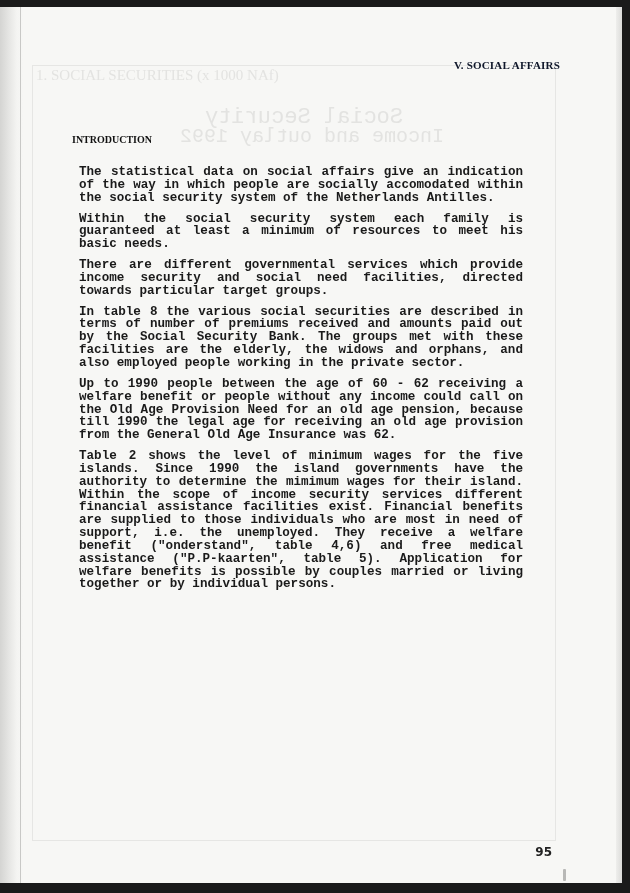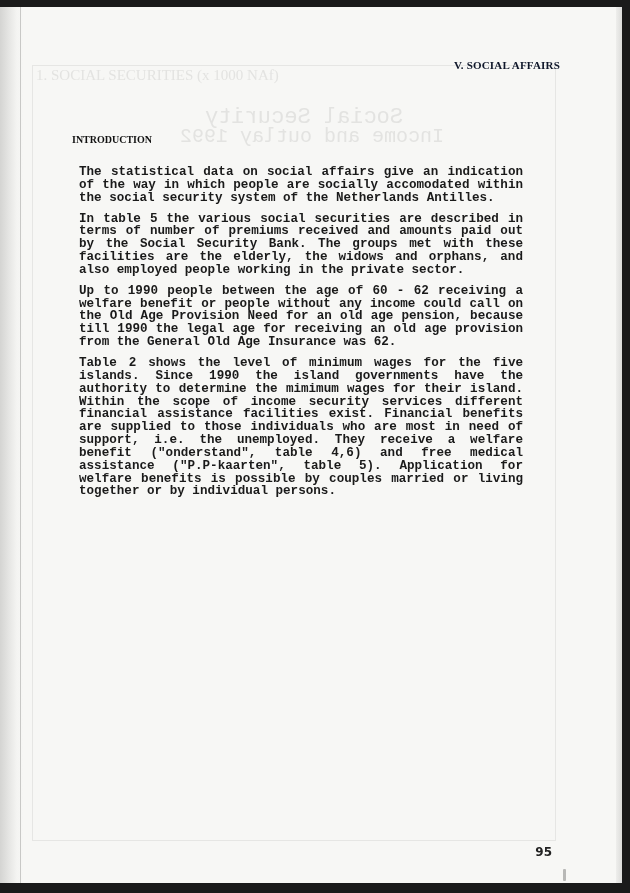--- a/index.html
+++ b/index.html
@@ -70,20 +70,22 @@
   <div class="ghost-frame"></div>
   <div class="ghost-text" style="left:36px;top:60px;font-size:15px;">1. SOCIAL SECURITIES (x 1000 NAf)</div>
   <div class="ghost-text" style="left:205px;top:98px;font-size:22px;transform:scaleX(-1);font-family:'Liberation Mono',monospace;">Social Security</div>
   <div class="ghost-text" style="left:180px;top:118px;font-size:20px;transform:scaleX(-1);font-family:'Liberation Mono',monospace;">Income and outlay 1992</div>
 
   <div class="running-head">V. SOCIAL AFFAIRS</div>
   <div class="section-title">INTRODUCTION</div>
 
   <div class="body">
     <p>The statistical data on social affairs give an indication of the way in which people are socially accomodated within the social security system of the Netherlands Antilles.</p>
-    <p>In table 5 the various social securities are described in terms of number of premiums received and amounts paid out by the Social Security Bank. The groups met with these facilities are the elderly, the widows and orphans, and also employed people working in the private sector.</p>
+    <p>Within the social security system each family is guaranteed at least a minimum of resources to meet his basic needs.</p>
+    <p>There are different governmental services which provide income security and social need facilities, directed towards particular target groups.</p>
+    <p>In table 8 the various social securities are described in terms of number of premiums received and amounts paid out by the Social Security Bank. The groups met with these facilities are the elderly, the widows and orphans, and also employed people working in the private sector.</p>
     <p>Up to 1990 people between the age of 60 - 62 receiving a welfare benefit or people without any income could call on the Old Age Provision Need for an old age pension, because till 1990 the legal age for receiving an old age provision from the General Old Age Insurance was 62.</p>
     <p>Table 2 shows the level of minimum wages for the five islands. Since 1990 the island governments have the authority to determine the mimimum wages for their island. Within the scope of income security services different financial assistance facilities exist. Financial benefits are supplied to those individuals who are most in need of support, i.e.  the unemployed. They receive a welfare benefit ("onderstand", table 4,6) and free medical assistance ("P.P-kaarten", table 5). Application for  welfare benefits is possible by couples married or living together or by individual persons.</p>
   </div>
 
   <div class="page-number">95</div>
   <div class="scan-mark"></div>
 </div>
 
 </body></html>

